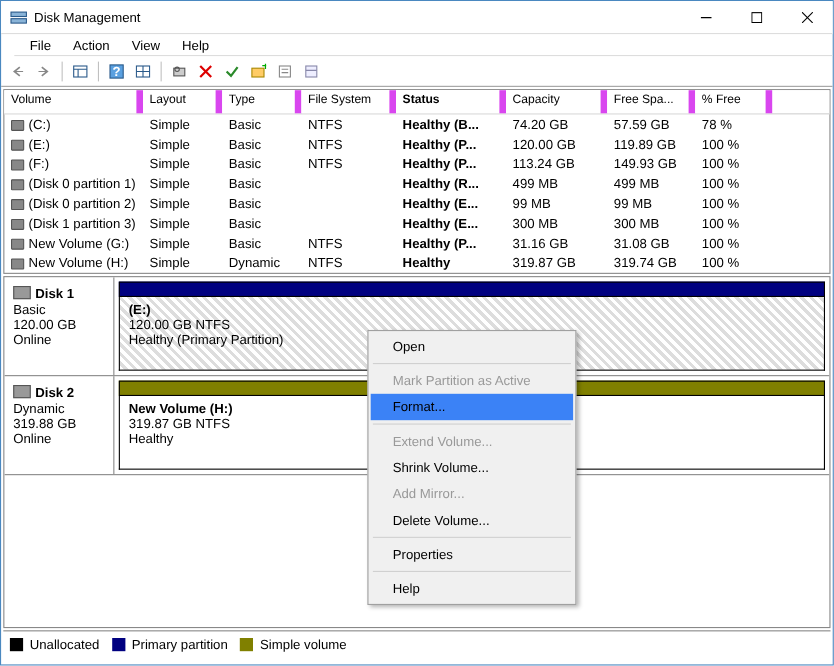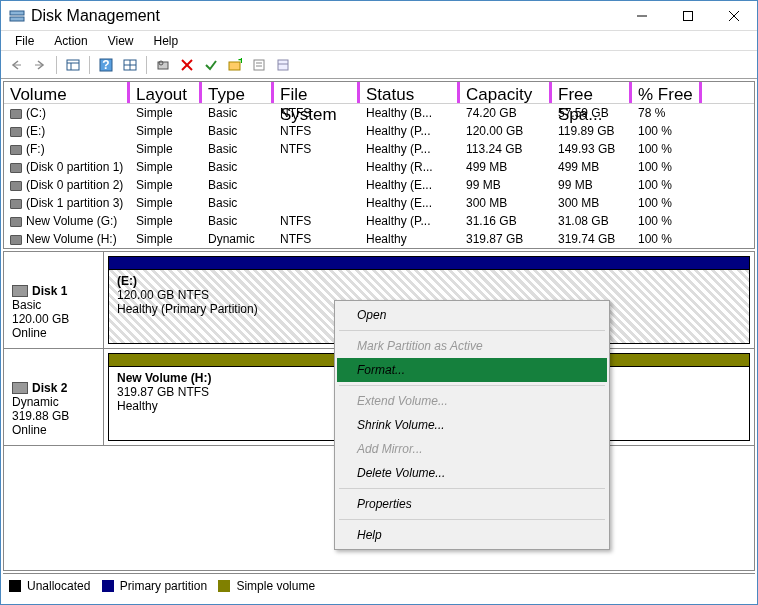--- a/index.html
+++ b/index.html
@@ -1,68 +1,68 @@
 <!DOCTYPE html>
 <html><head>
 <meta charset="utf-8">
 <style>
 * { margin: 0; padding: 0; box-sizing: border-box; font-family: 'Segoe UI', Tahoma, sans-serif; font-size: 12px; }
 body { background: #fff; width: 758px; height: 605px; overflow: hidden; border: 1px solid #4a88c0; position: relative; }
 
 .titlebar { height: 30px; display: flex; align-items: center; padding: 0 0 0 8px; background: #fff; border-bottom: 1px solid #ddd; }
 .titlebar .icon-dm { width: 16px; height: 16px; margin-right: 6px; }
-.titlebar .title { flex: 1; font-size: 16px; }
+.titlebar .title { flex: 1; font-size: 12px; }
 .win-btns { display: flex; }
 .win-btn { width: 46px; height: 30px; display: flex; align-items: center; justify-content: center; }
 
-.menubar { height: 20px; display: flex; align-items: center; padding: 0 4px; border-bottom: 1px solid #ddd; }
+.menubar { height: 20px; display: flex; align-items: center; padding: 0 4px; border-bottom: 1px solid #ddd; margin-left: 12px; }
 .menubar span { padding: 2px 10px; cursor: default; }
 
 .toolbar { height: 28px; display: flex; align-items: center; padding: 0 4px; border-bottom: 1px solid #a0a0a0; gap: 2px; }
 .toolbar .tb-btn { width: 22px; height: 22px; display: flex; align-items: center; justify-content: center; border: 1px solid transparent; }
 .toolbar .sep { width: 1px; height: 18px; background: #c0c0c0; margin: 0 3px; }
 
 .vol-list { position: relative; border: 1px solid #888; margin: 2px; background: #fff; }
 .vl-header { display: flex; background: #fff; border-bottom: 1px solid #d0d0d0; height: 22px; }
-.vl-header .col { border-right: 3px solid #d946ef; padding: 3px 6px; font-size: 17px; background: #fff; position: relative; }
+.vl-header .col { border-right: 6px solid #d946ef; padding: 3px 6px; font-size: 11px; background: #fff; position: relative; }
 .vl-body { max-height: 150px; overflow-y: scroll; }
 .vl-row { display: flex; height: 18px; align-items: center; }
 .vl-row .cell { padding: 0 6px; white-space: nowrap; overflow: hidden; }
 .vol-icon { display: inline-block; width: 12px; height: 10px; background: #888; margin-right: 4px; vertical-align: middle; border: 1px solid #555; border-radius: 1px; }
 
 .c-vol { width: 126px; }
 .c-lay { width: 72px; }
 .c-typ { width: 72px; }
 .c-fs  { width: 86px; }
-.c-st  { width: 100px; }
+.c-st  { width: 100px; font-weight: bold; }
 .c-cap { width: 92px; }
 .c-fr  { width: 80px; }
 .c-pf  { width: 70px; }
 
 .disk-area { margin: 2px; border: 1px solid #888; overflow-y: scroll; background: #fff; }
 .disk-row { display: flex; border-bottom: 1px solid #888; min-height: 90px; }
 .disk-label { width: 100px; padding: 8px; border-right: 1px solid #888; }
-.disk-label .dname { font-weight: bold; display: flex; align-items: center; gap: 4px; margin-top: 24px; }
+.disk-label .dname { font-weight: bold; display: flex; gap: 4px; }
 .disk-ico { width: 16px; height: 12px; background: #999; display: inline-block; border: 1px solid #555; }
 .cd-ico { width: 14px; height: 14px; border-radius: 50%; border: 2px solid #777; display: inline-block; }
 .disk-parts { flex: 1; padding: 4px; display: flex; flex-direction: column; }
 .part-top { height: 14px; border: 1px solid #000; }
 .part-box { flex: 1; border: 1px solid #000; border-top: none; padding: 4px 8px; }
 .part-box .pname { font-weight: bold; }
 .stripe { background: repeating-linear-gradient(45deg, #fff, #fff 3px, #ddd 3px, #ddd 6px); }
 .blue-top { background: #000080; }
 .olive-top { background: #808000; }
 
 .legend { height: 24px; border-top: 1px solid #888; margin: 0 2px 6px 2px; display: flex; align-items: center; padding: 0 6px; gap: 4px; }
 .leg-sw { width: 12px; height: 12px; display: inline-block; margin-right: 2px; }
 
-.context-menu { position: absolute; left: 333px; top: 299px; width: 276px; background: #f0f0f0; border: 1px solid #a0a0a0; box-shadow: 2px 2px 4px rgba(0,0,0,0.3); padding: 2px; z-index: 100; font-style: italic; }
+.context-menu { position: absolute; left: 333px; top: 299px; width: 190px; background: #f0f0f0; border: 1px solid #a0a0a0; box-shadow: 2px 2px 4px rgba(0,0,0,0.3); padding: 2px; z-index: 100; }
 .cm-item { padding: 5px 20px; font-size: 12px; color: #000; }
 .cm-item.disabled { color: #999; }
-.cm-item.highlight { background: #15803d; }
+.cm-item.highlight { background: #3b82f6; }
 .cm-sep { height: 1px; background: #d0d0d0; margin: 3px 2px; }
 .red-box { position: absolute; border: 3px solid #ea0000; pointer-events: none; }
 
 svg { display: block; }
 </style>
 </head>
 <body>
 
 <div class="titlebar">
   <svg class="icon-dm" viewBox="0 0 16 16">

